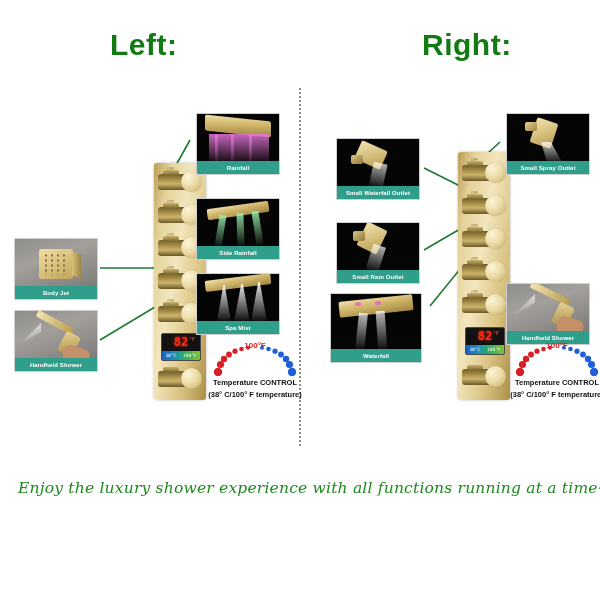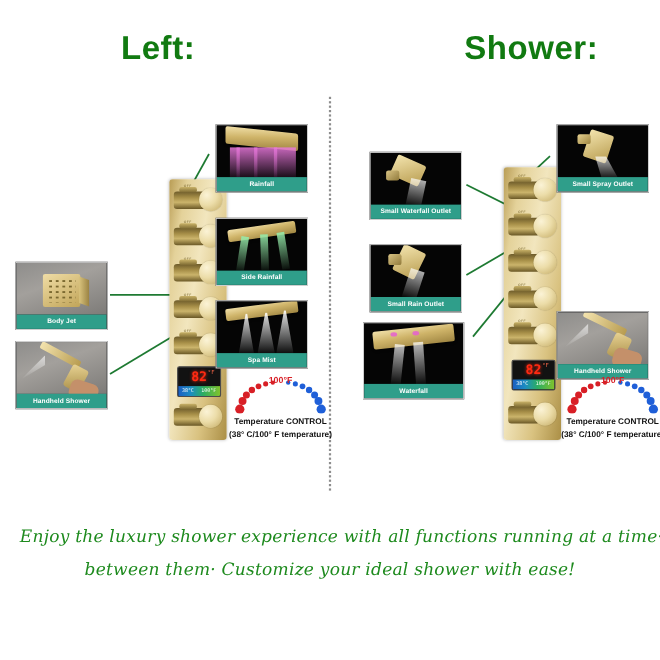--- a/index.html
+++ b/index.html
@@ -192,21 +192,21 @@
     letter-spacing:.2px;
   }
   .blurb div{white-space:nowrap;}
 </style>
 </head>
 <body>
 
 <div class="stage">
 
   <div class="side-title" id="title-left">Left:</div>
-  <div class="side-title" id="title-right">Shower:</div>
+  <div class="side-title" id="title-right">Right:</div>
 
   <div class="divider"></div>
 
   <svg class="wires" viewBox="0 0 600 600">
     <g stroke="#1e7a32" stroke-width="1.6" fill="none">
 
       <path d="M170,176 L190,140"></path>
 
       <path d="M172,205 L190,225"></path>
 
@@ -488,16 +488,15 @@
           <circle cx="72" cy="5.8" r="2"></circle>
         </g>
       </svg>
     </div>
     <div class="tempcap">Temperature CONTROL</div>
     <div class="tempcap">(38° C/100° F temperature)</div>
   </div>
 
   <div class="blurb">
     <div>Enjoy the luxury shower experience with all functions running at a time·</div>
-    <div>between them· Customize your ideal shower with ease!</div>
   </div>
 
 </div>
 
 </body></html>

